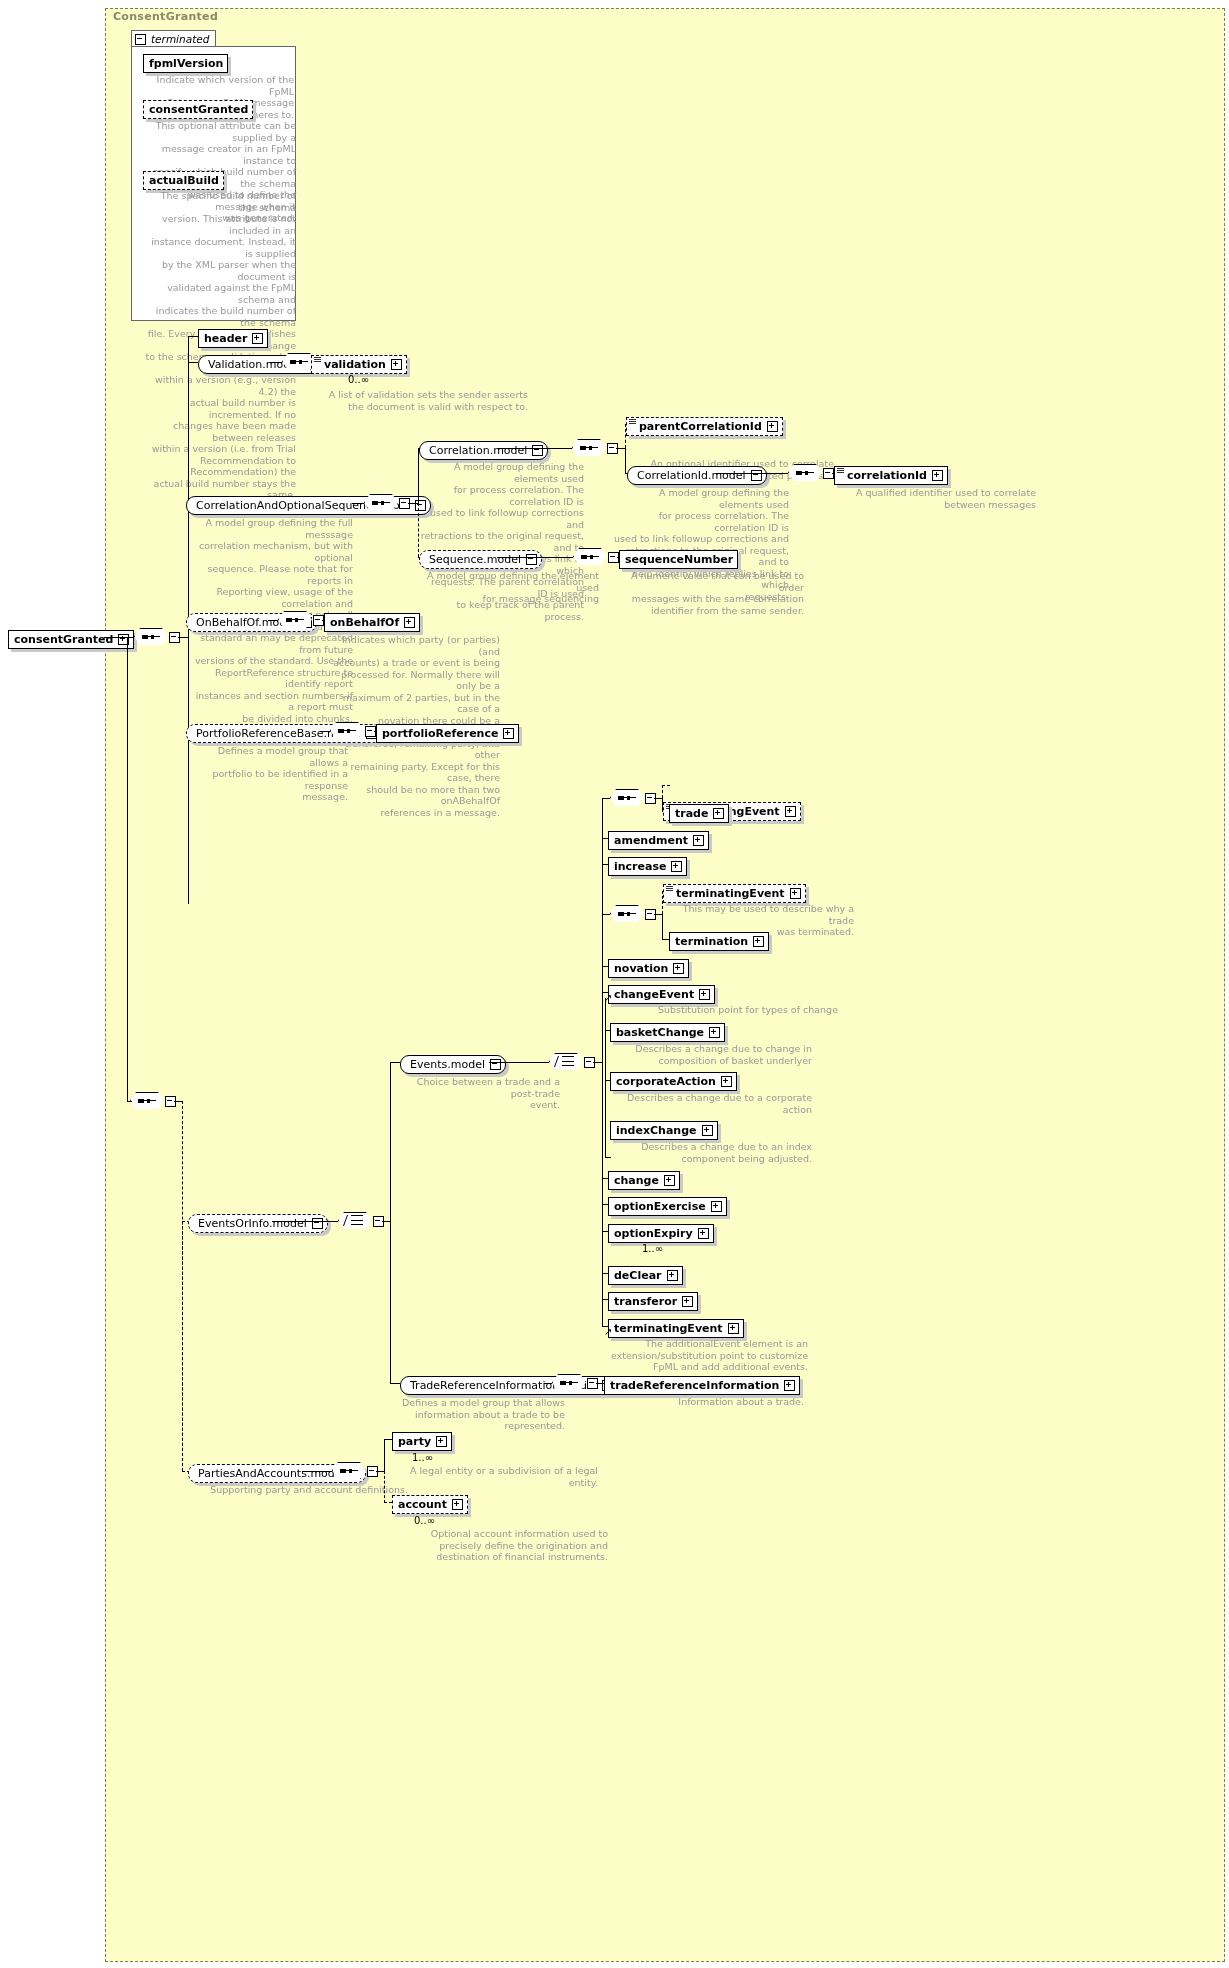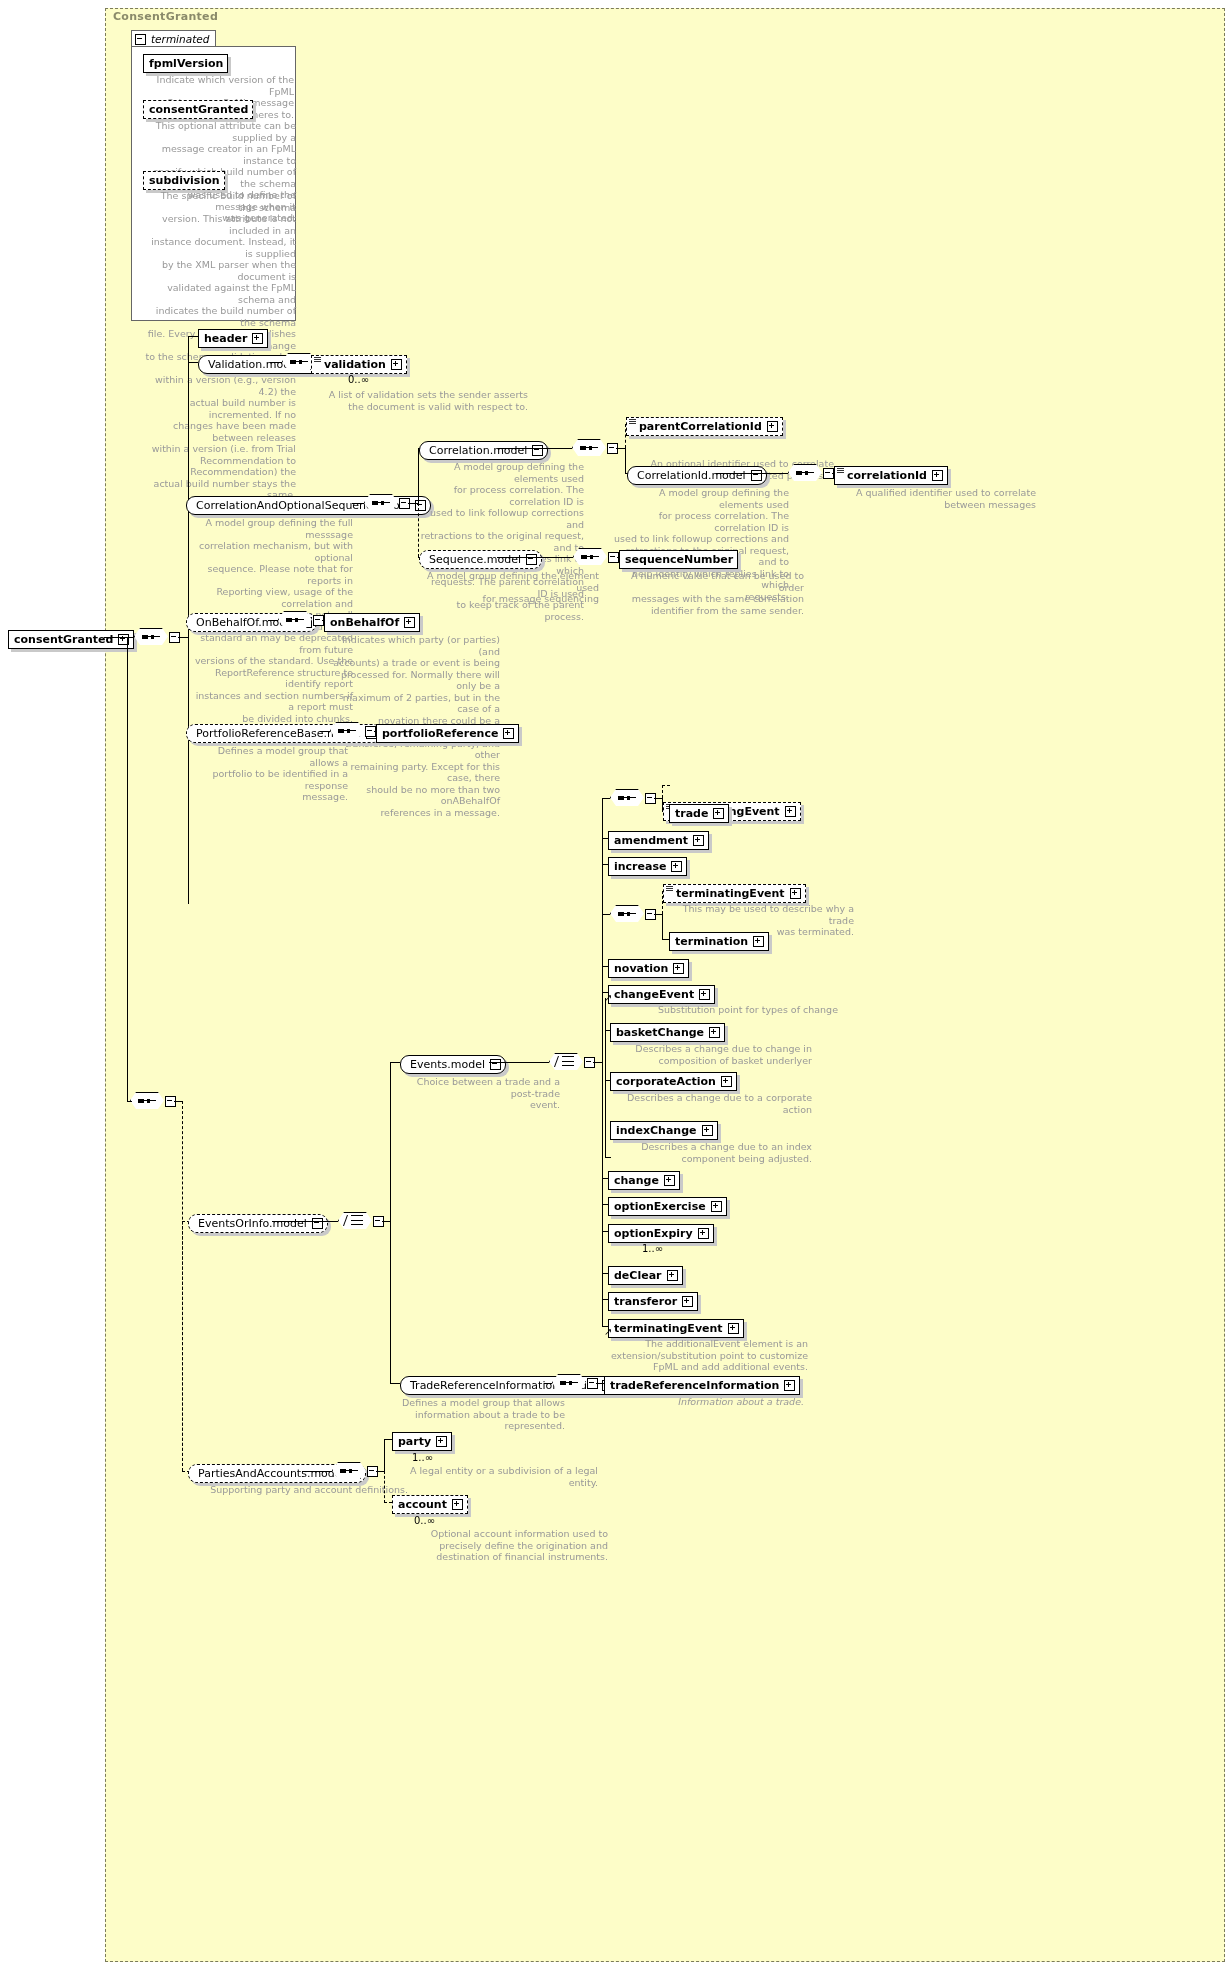--- a/index.html
+++ b/index.html
@@ -116,21 +116,21 @@
       </div>
   </div>
   <div class="desc" style="left:144px;top:120px;width:152px;">This optional attribute can be supplied by a
 message creator in an FpML instance to
 specify which build number of the schema
 was used to define the message when it
 was generated.</div>
 
   <div class="nodewrap" style="left:143px;top:169px;">
     <div class="node optional">
-        <span class="lbl">subdivision</span>
+        <span class="lbl">actualBuild</span>
       </div>
   </div>
   <div class="desc" style="left:144px;top:190px;width:152px;">The specific build number of this schema
 version. This attribute is not included in an
 instance document. Instead, it is supplied
 by the XML parser when the document is
 validated against the FpML schema and
 indicates the build number of the schema
 file. Every time FpML publishes a change
 to the schema, validation rules, or examples
@@ -632,21 +632,21 @@
       <div class="seqdot3"></div>
       <div class="tog"></div>
   </div>
   <div class="ln h" style="left:596px;top:1383px;width:8px;"></div>
   <div class="nodewrap" style="left:604px;top:1374px;">
     <div class="node">
         <span class="lbl">tradeReferenceInformation</span>
         <span class="plus"></span>
       </div>
   </div>
-  <div class="desc" style="left:604px;top:1396px;width:200px;font-style:italic;">Information about a trade.</div>
+  <div class="desc" style="left:604px;top:1396px;width:200px;">Information about a trade.</div>
 
   <div class="nodewrap" style="left:188px;top:1462px;">
     <div class="node rounded optional">
         <span class="lbl">PartiesAndAccounts.model</span>
         <span class="minus"></span>
       </div>
   </div>
   <div class="desc" style="left:188px;top:1484px;width:220px;">Supporting party and account definitions.</div>
   <div class="ln h" style="left:302px;top:1471px;width:30px;"></div>
   <div class="comp" style="left:332px;top:1462px;">

